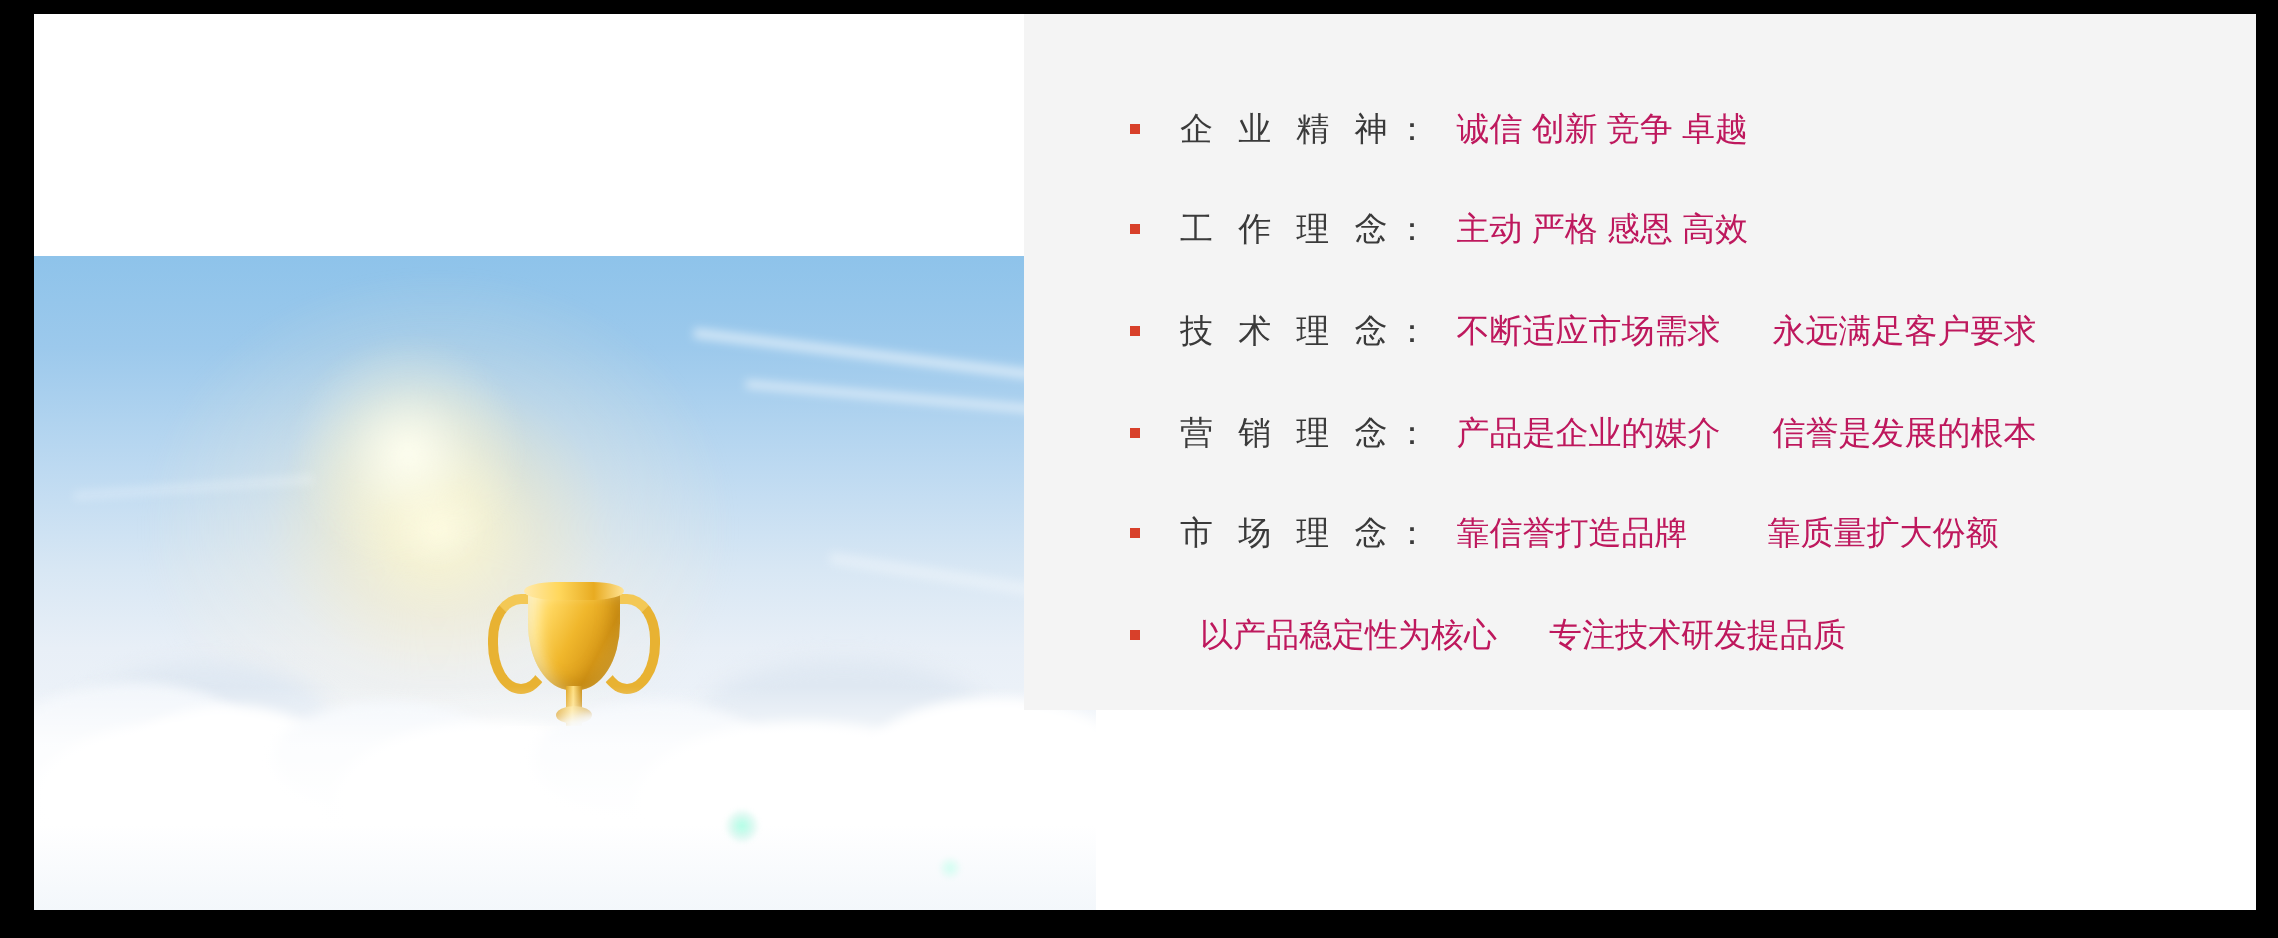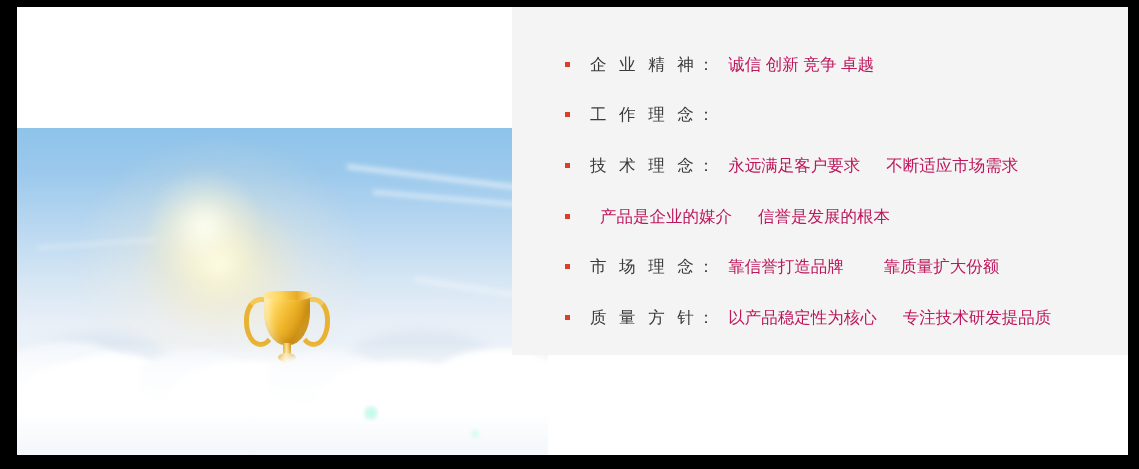--- a/index.html
+++ b/index.html
@@ -323,51 +323,54 @@
         <span class="bullet-dot"></span>
         <span class="row-label">企 业 精 神：</span>
         <span class="row-content">
           <span class="content-part">诚信 创新 竞争 卓越</span>
         </span>
       </li>
 
       <li class="bullet-row" style="top:97px;">
         <span class="bullet-dot"></span>
         <span class="row-label">工 作 理 念：</span>
+        <span class="row-content">
+          <span class="content-part">主动 严格 感恩 高效</span>
+        </span>
       </li>
 
       <li class="bullet-row" style="top:148px;">
         <span class="bullet-dot"></span>
         <span class="row-label">技 术 理 念：</span>
         <span class="row-content">
+          <span class="content-part">不断适应市场需求</span>
           <span class="content-part">永远满足客户要求</span>
-          <span class="content-part">不断适应市场需求</span>
         </span>
       </li>
 
       <li class="bullet-row" style="top:199px;">
         <span class="bullet-dot"></span>
+        <span class="row-label">营 销 理 念：</span>
         <span class="row-content">
           <span class="content-part">产品是企业的媒介</span>
           <span class="content-part">信誉是发展的根本</span>
         </span>
       </li>
 
       <li class="bullet-row" style="top:249px;">
         <span class="bullet-dot"></span>
         <span class="row-label">市 场 理 念：</span>
         <span class="row-content">
           <span class="content-part">靠信誉打造品牌</span>
           <span class="content-part" style="margin-left:40px;">靠质量扩大份额</span>
         </span>
       </li>
 
       <li class="bullet-row" style="top:300px;">
         <span class="bullet-dot"></span>
-        <span class="row-label">质 量 方 针：</span>
         <span class="row-content">
           <span class="content-part">以产品稳定性为核心</span>
           <span class="content-part">专注技术研发提品质</span>
         </span>
       </li>
 
     </ul>
   </div>
 
 </div>

